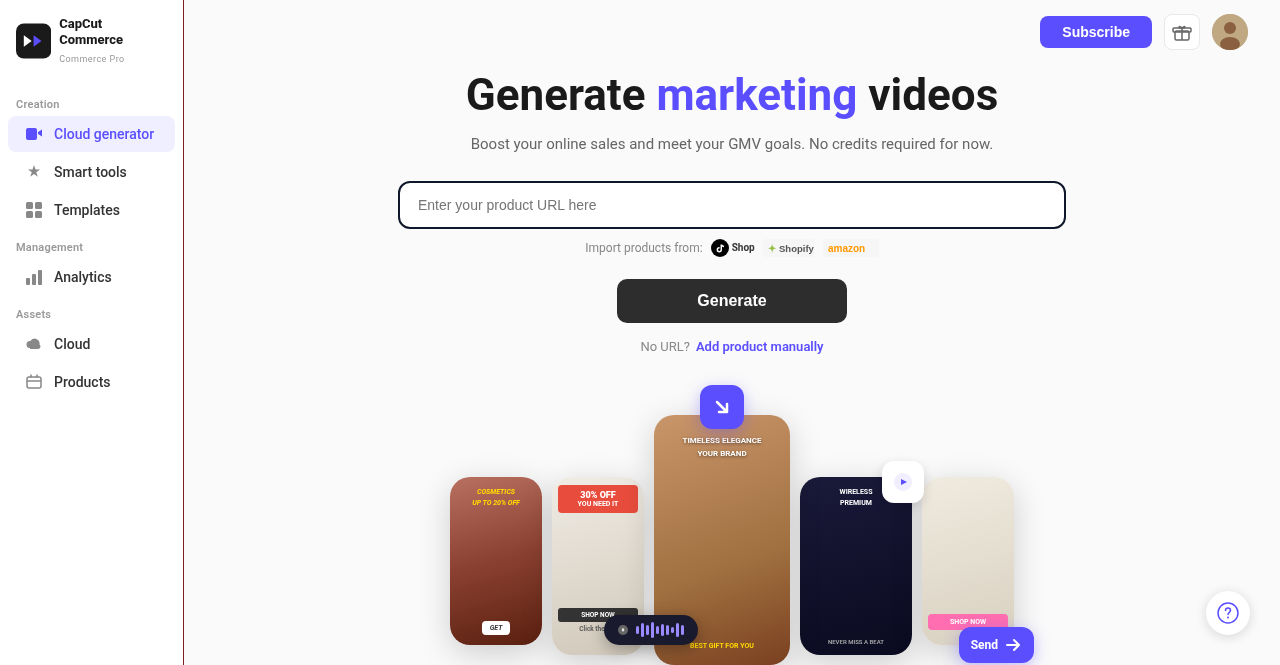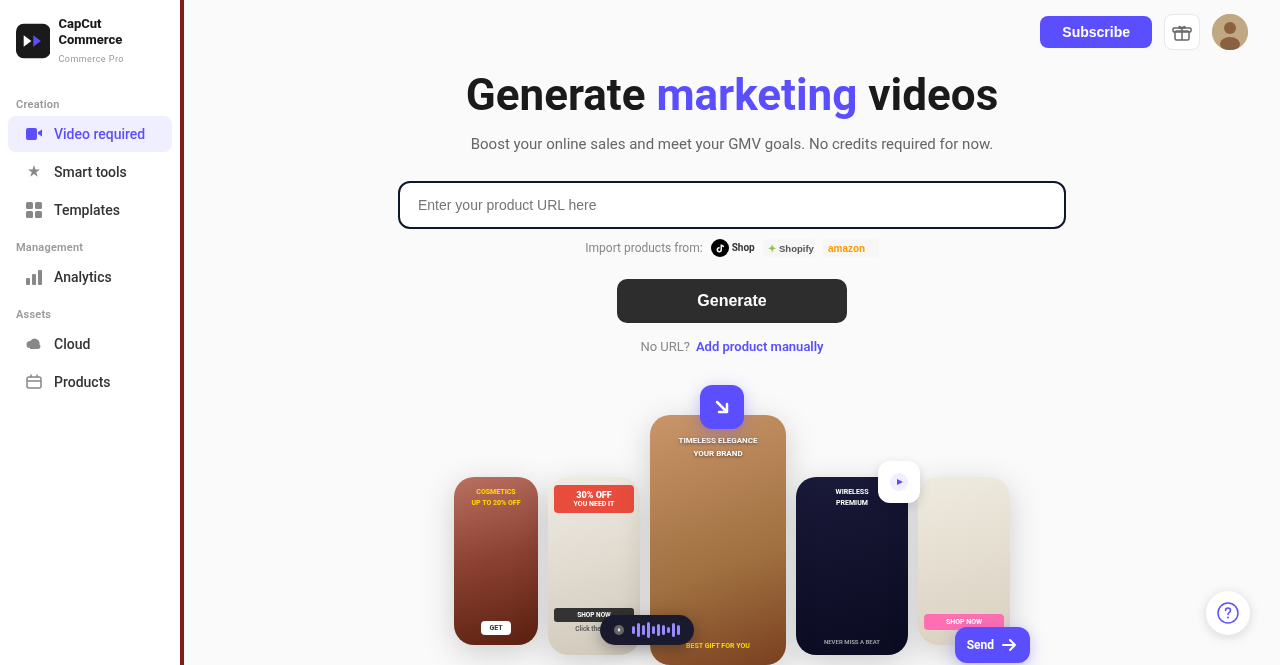--- a/index.html
+++ b/index.html
@@ -10,21 +10,21 @@
       height: 665px;
       width: 1280px;
       overflow: hidden;
     }
 
     
     .sidebar {
       width: 184px;
       min-width: 184px;
       background: #fff;
-      border-right: 4px solid #7f1d1d;
+      border-right: 1px solid #7f1d1d;
       display: flex;
       flex-direction: column;
       padding: 16px 0;
       gap: 0;
     }
 
     .sidebar-logo {
       display: flex;
       align-items: center;
       gap: 8px;
@@ -306,21 +306,21 @@
 
   <div class="sidebar-section-label">Creation</div>
 
   <div class="sidebar-item active">
     <span class="sidebar-item-icon">
       <svg width="18" height="18" viewBox="0 0 18 18" fill="none">
           <rect x="1" y="3" width="11" height="12" rx="2" fill="#5b4eff"></rect>
           <path d="M13 7l4-2.5v7L13 9V7z" fill="#5b4eff"></path>
         </svg>
     </span>
-    <span>Video required</span>
+    <span>Cloud generator</span>
   </div>
 
   <div class="sidebar-item">
     <span class="sidebar-item-icon">
       <svg width="18" height="18" viewBox="0 0 18 18" fill="none">
           <path d="M9 2l1.5 4.5H15l-3.75 2.75 1.5 4.5L9 11 5.25 13.75l1.5-4.5L3 6.5h4.5z" fill="#888"></path>
         </svg>
     </span>
     <span>Smart tools</span>
   </div>
@@ -446,21 +446,21 @@
   <div class="preview-area" style="width:660px;gap:10px;">
 
     <div style="position:absolute;top:0;left:50%;transform:translateX(-50%) translateX(-10px);z-index:25;">
       <div style="width:44px;height:44px;background:#5b4eff;border-radius:12px;display:flex;align-items:center;justify-content:center;box-shadow:0 4px 16px rgba(91,78,255,0.35);">
         <svg width="20" height="20" viewBox="0 0 20 20" fill="none">
           <path d="M5 5L15 15M15 15H7M15 15V7" stroke="white" stroke-width="2.5" stroke-linecap="round" stroke-linejoin="round"></path>
         </svg>
       </div>
     </div>
 
-    <div class="phone-frame" style="width:84px;height:168px;background:linear-gradient(165deg,#b87060 0%,#8a4030 50%,#5a2010 100%);align-self:flex-end;margin-bottom:20px;">
+    <div class="phone-frame" style="width:92px;height:168px;background:linear-gradient(165deg,#b87060 0%,#8a4030 50%,#5a2010 100%);align-self:flex-end;margin-bottom:20px;font-style:italic;">
       <div style="position:absolute;top:10px;left:6px;right:6px;color:#FFD700;font-size:7px;font-weight:800;text-align:center;text-transform:uppercase;line-height:1.5;">COSMETICS<br>UP TO 20% OFF</div>
       <div style="position:absolute;bottom:10px;left:0;right:0;text-align:center;">
         <div style="display:inline-block;background:#fff;border-radius:4px;padding:3px 8px;font-size:7px;font-weight:700;color:#333;">GET</div>
       </div>
     </div>
 
     <div class="phone-frame" style="width:92px;height:178px;background:linear-gradient(165deg,#f0ece4 0%,#d0c8ba 100%);align-self:flex-end;margin-bottom:10px;position:relative;">
       <div style="position:absolute;top:8px;left:6px;right:6px;background:#e74c3c;border-radius:4px;padding:5px;text-align:center;">
         <div style="font-size:9px;font-weight:900;color:#fff;">30% OFF</div>
         <div style="font-size:7px;font-weight:700;color:#fff;">YOU NEED IT</div>

